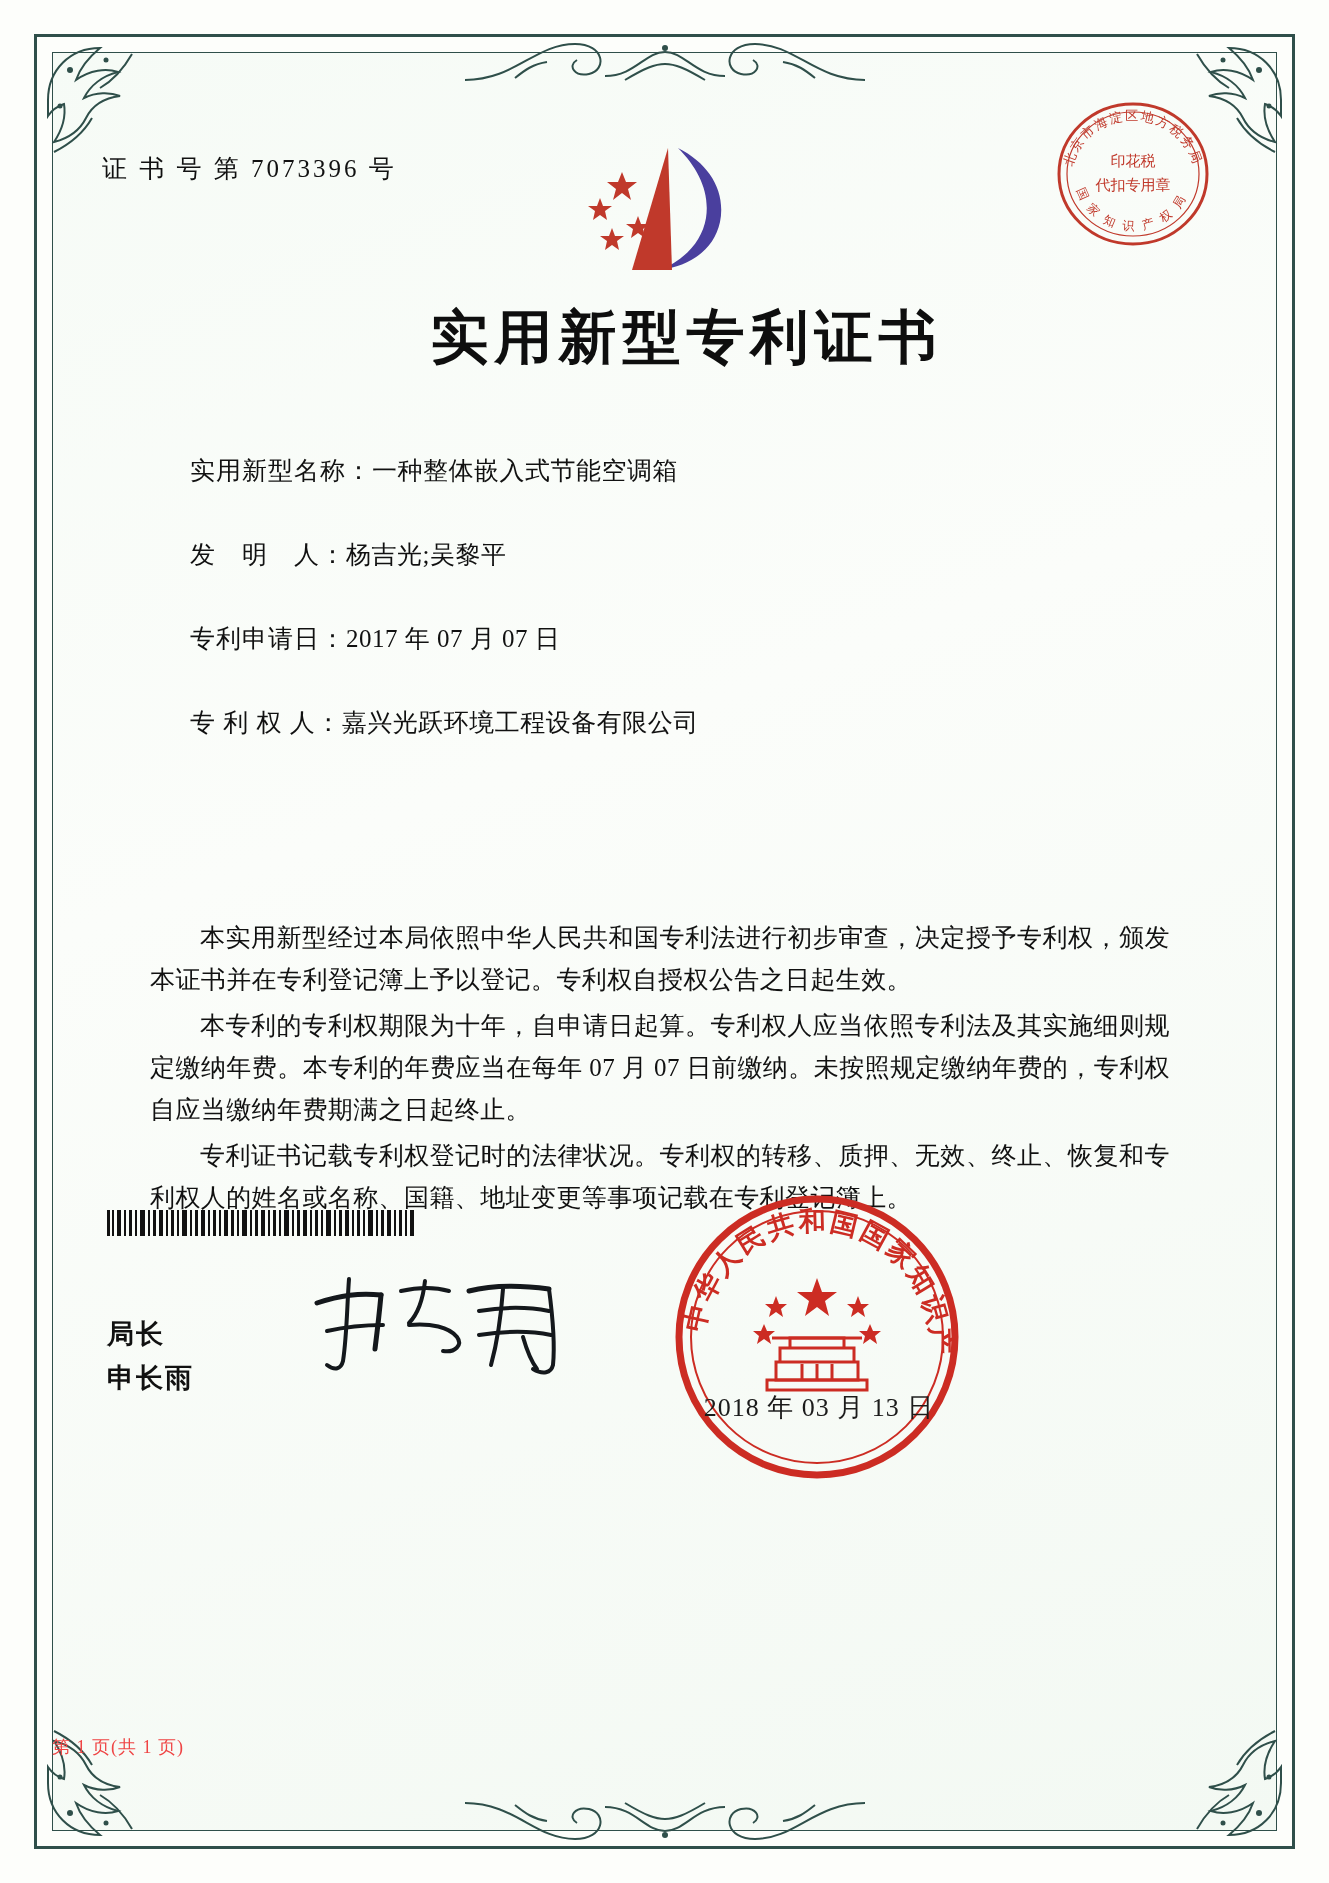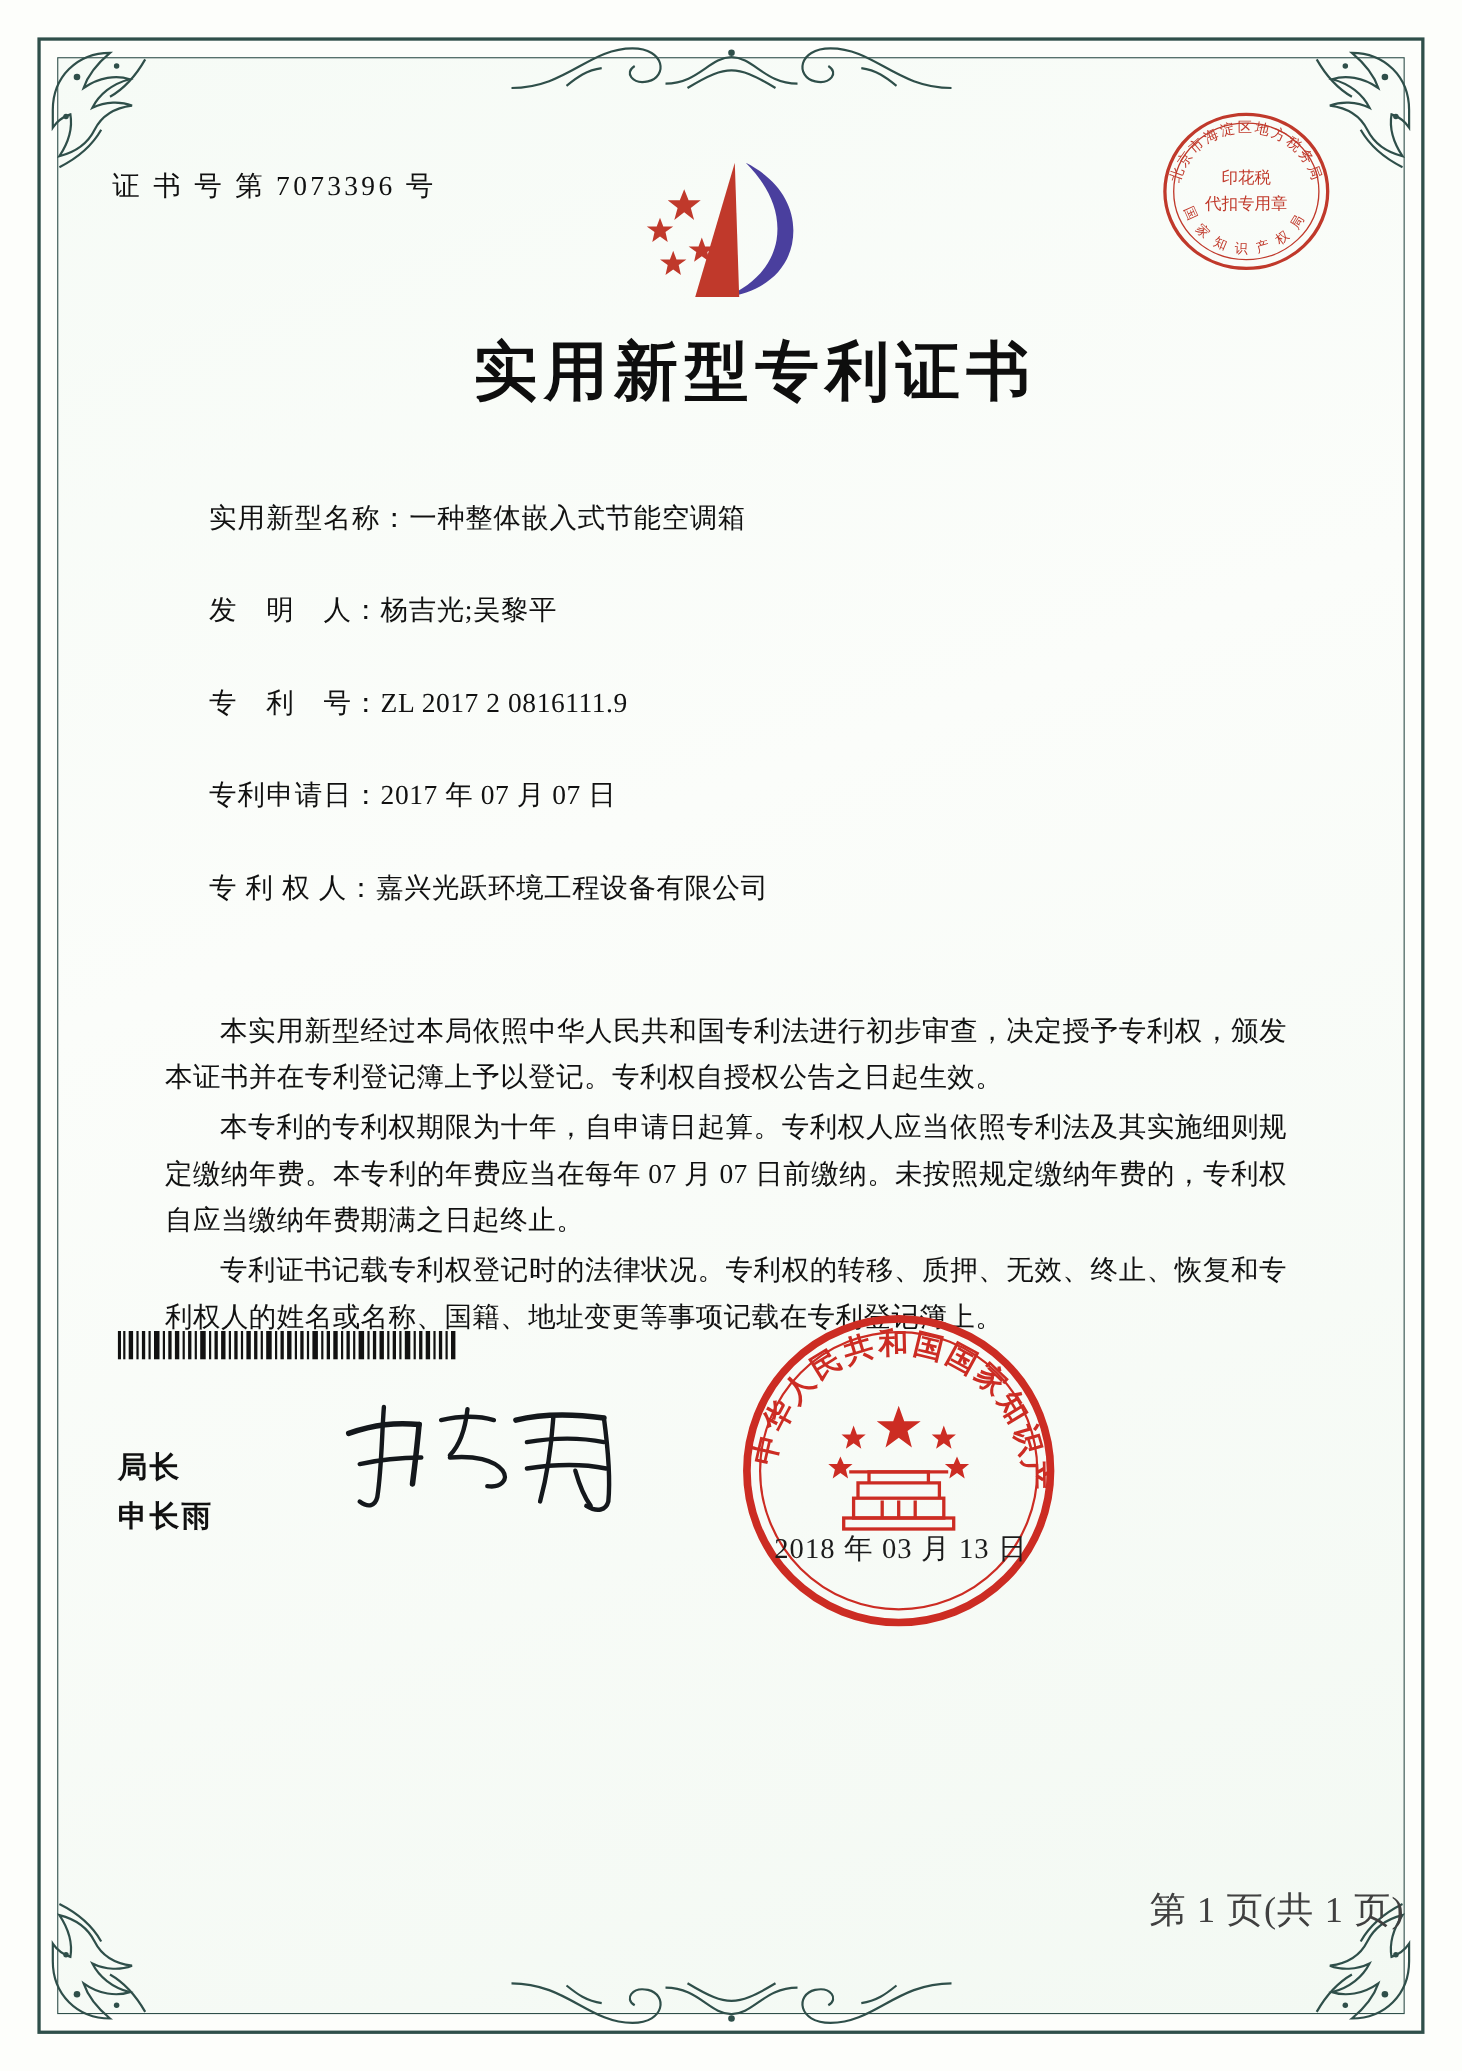--- a/index.html
+++ b/index.html
@@ -197,23 +197,23 @@
     text-align: center;
     font-size: 26px;
     color: #1b1b1b;
     letter-spacing: 1px;
   }
 
   .page-no {
     position: absolute;
     left: 0; right: 0;
     bottom: 72px;
-    text-align: right;
-    font-size: 33px;
-    color: #404040;
+    text-align: left;
+    font-size: 18px;
+    color: #ef4444;
     letter-spacing: 1px;
   }
 </style>
 </head>
 <body>
 
 <div class="page">
 
   <div class="border-outer"></div>
   <div class="border-inner"></div>
@@ -317,23 +317,20 @@
     </div>
 
     <div class="doc-title">实用新型专利证书</div>
 
     <div class="fields">
       <div class="field-row">
         <span class="field-label">实用新型名称：</span><span class="field-value">一种整体嵌入式节能空调箱</span>
       </div>
       <div class="field-row">
         <span class="field-label">发　明　人：</span><span class="field-value">杨吉光;吴黎平</span>
-      </div>
-      <div class="field-row">
-        <span class="field-label">专　利　号：</span><span class="field-value">ZL 2017 2 0816111.9</span>
       </div>
       <div class="field-row">
         <span class="field-label">专利申请日：</span><span class="field-value">2017 年 07 月 07 日</span>
       </div>
       <div class="field-row">
         <span class="field-label">专 利 权 人：</span><span class="field-value">嘉兴光跃环境工程设备有限公司</span>
       </div>
     </div>
 
     <div class="paragraphs">

